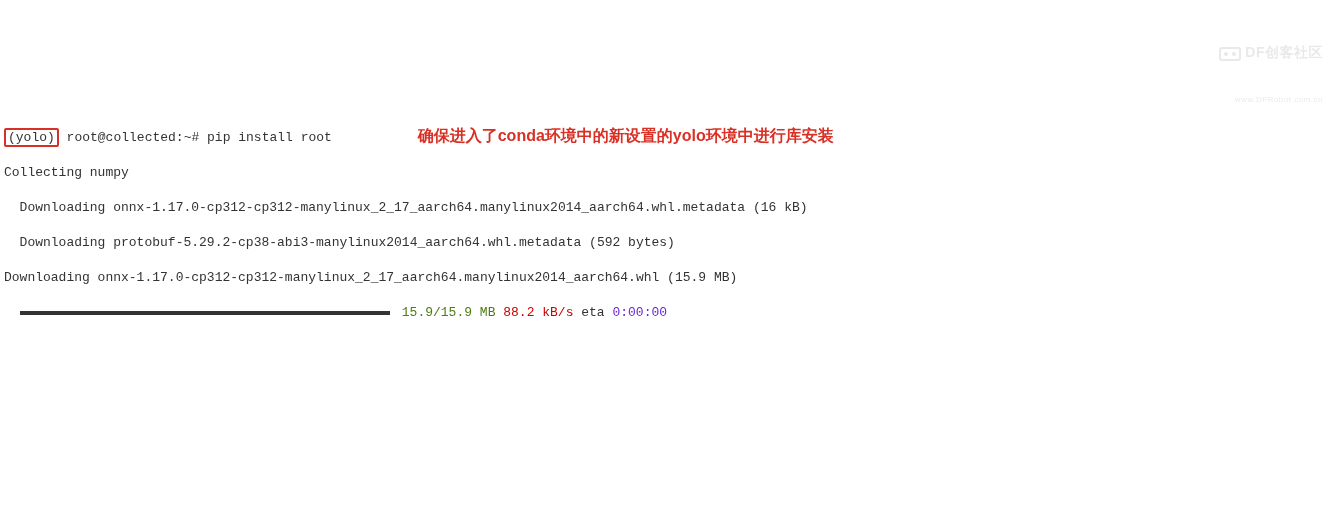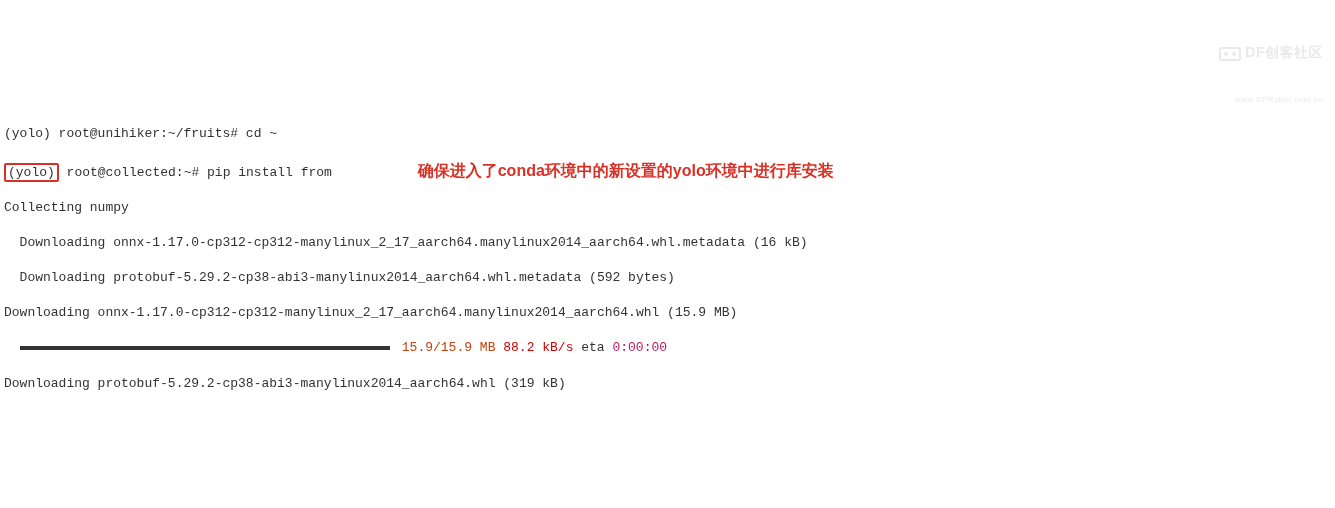--- a/index.html
+++ b/index.html
@@ -39,28 +39,28 @@
     }
     .progress-bar {
       display: inline-block;
       width: 370px;
       height: 4px;
       background: #333333;
       vertical-align: middle;
       margin: 0 4px 0 16px;
     }
     .green {
-      color: #c2410c;
+      color: #4d7c0f;
       margin-top: 24px;
     }
     .red {
       color: #cc0000;
     }
     .cyan {
-      color: #be185d;
+      color: #6d28d9;
     }
     .watermark {
       position: absolute;
       top: 8px;
       right: 12px;
       opacity: 0.18;
       font-family: Arial, sans-serif;
       color: #888;
       text-align: right;
       pointer-events: none;
@@ -110,28 +110,26 @@
 <body>
 
 
 
 <div class="watermark">
   <div><span class="watermark-icon"></span><span class="watermark-text">DF创客社区</span></div>
   <div class="watermark-sub">www.DFRobot.com.cn</div>
 </div>
 
 <div class="terminal">
-<span class="line"><span>(yolo)</span><span> root@unihiker:~/fruits# </span><span>cd ~</span></span>
-<span class="line"><span class="red-box"><span>(yolo)</span></span><span> root@collected:~# </span><span>pip install from</span>           <span class="annotation">确保进入了conda环境中的新设置的yolo环境中进行库安装</span></span>
+<span class="line"><span class="red-box"><span>(yolo)</span></span><span> root@collected:~# </span><span>pip install root</span>           <span class="annotation">确保进入了conda环境中的新设置的yolo环境中进行库安装</span></span>
 <span class="line">Collecting numpy</span>
 <span class="line">  Downloading onnx-1.17.0-cp312-cp312-manylinux_2_17_aarch64.manylinux2014_aarch64.whl.metadata (16 kB)</span>
 <span class="line">  Downloading protobuf-5.29.2-cp38-abi3-manylinux2014_aarch64.whl.metadata (592 bytes)</span>
 <span class="line">Downloading onnx-1.17.0-cp312-cp312-manylinux_2_17_aarch64.manylinux2014_aarch64.whl (15.9 MB)</span>
 <span class="line"><span class="progress-bar"></span> <span class="green">15.9/15.9 MB</span><span class="red"> 88.2 kB/s</span><span> eta </span><span class="cyan">0:00:00</span></span>
-<span class="line">Downloading protobuf-5.29.2-cp38-abi3-manylinux2014_aarch64.whl (319 kB)</span>
 
 
 
 
 
 
 
 
 
 

